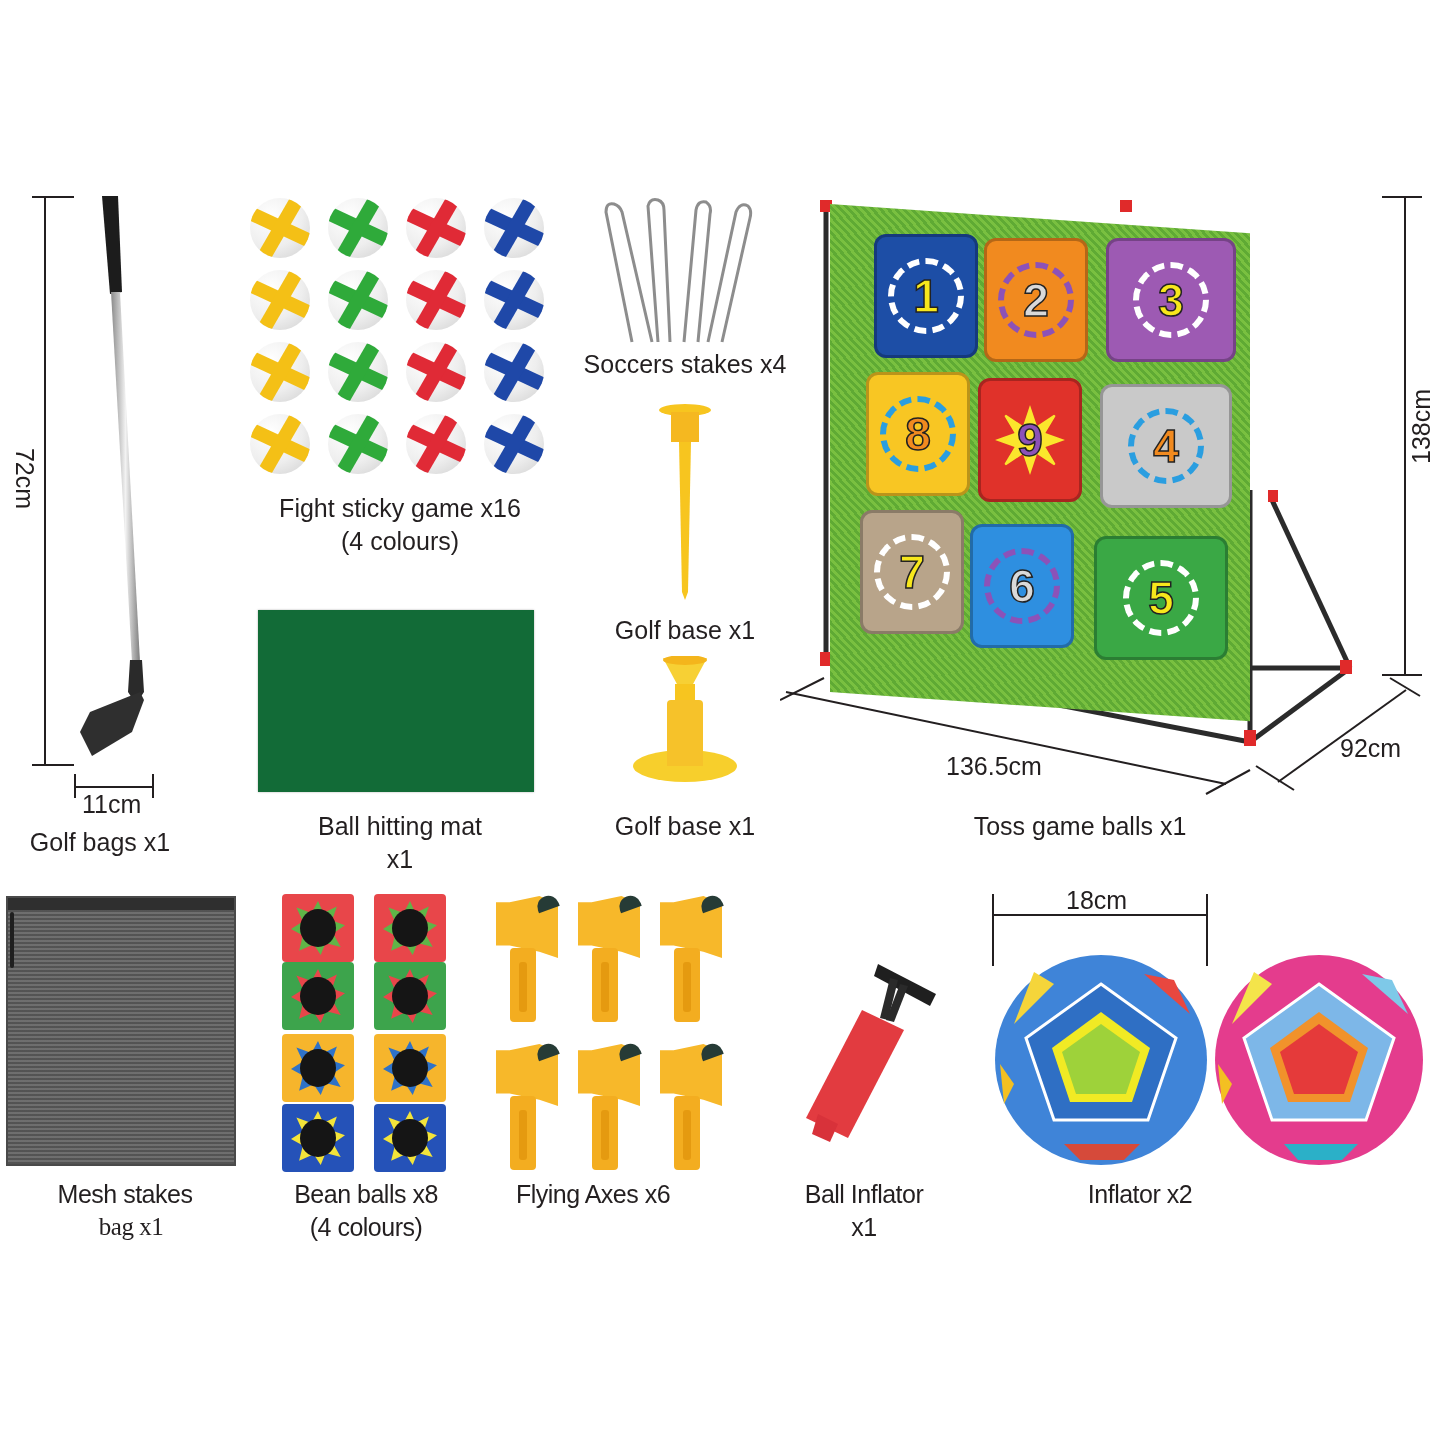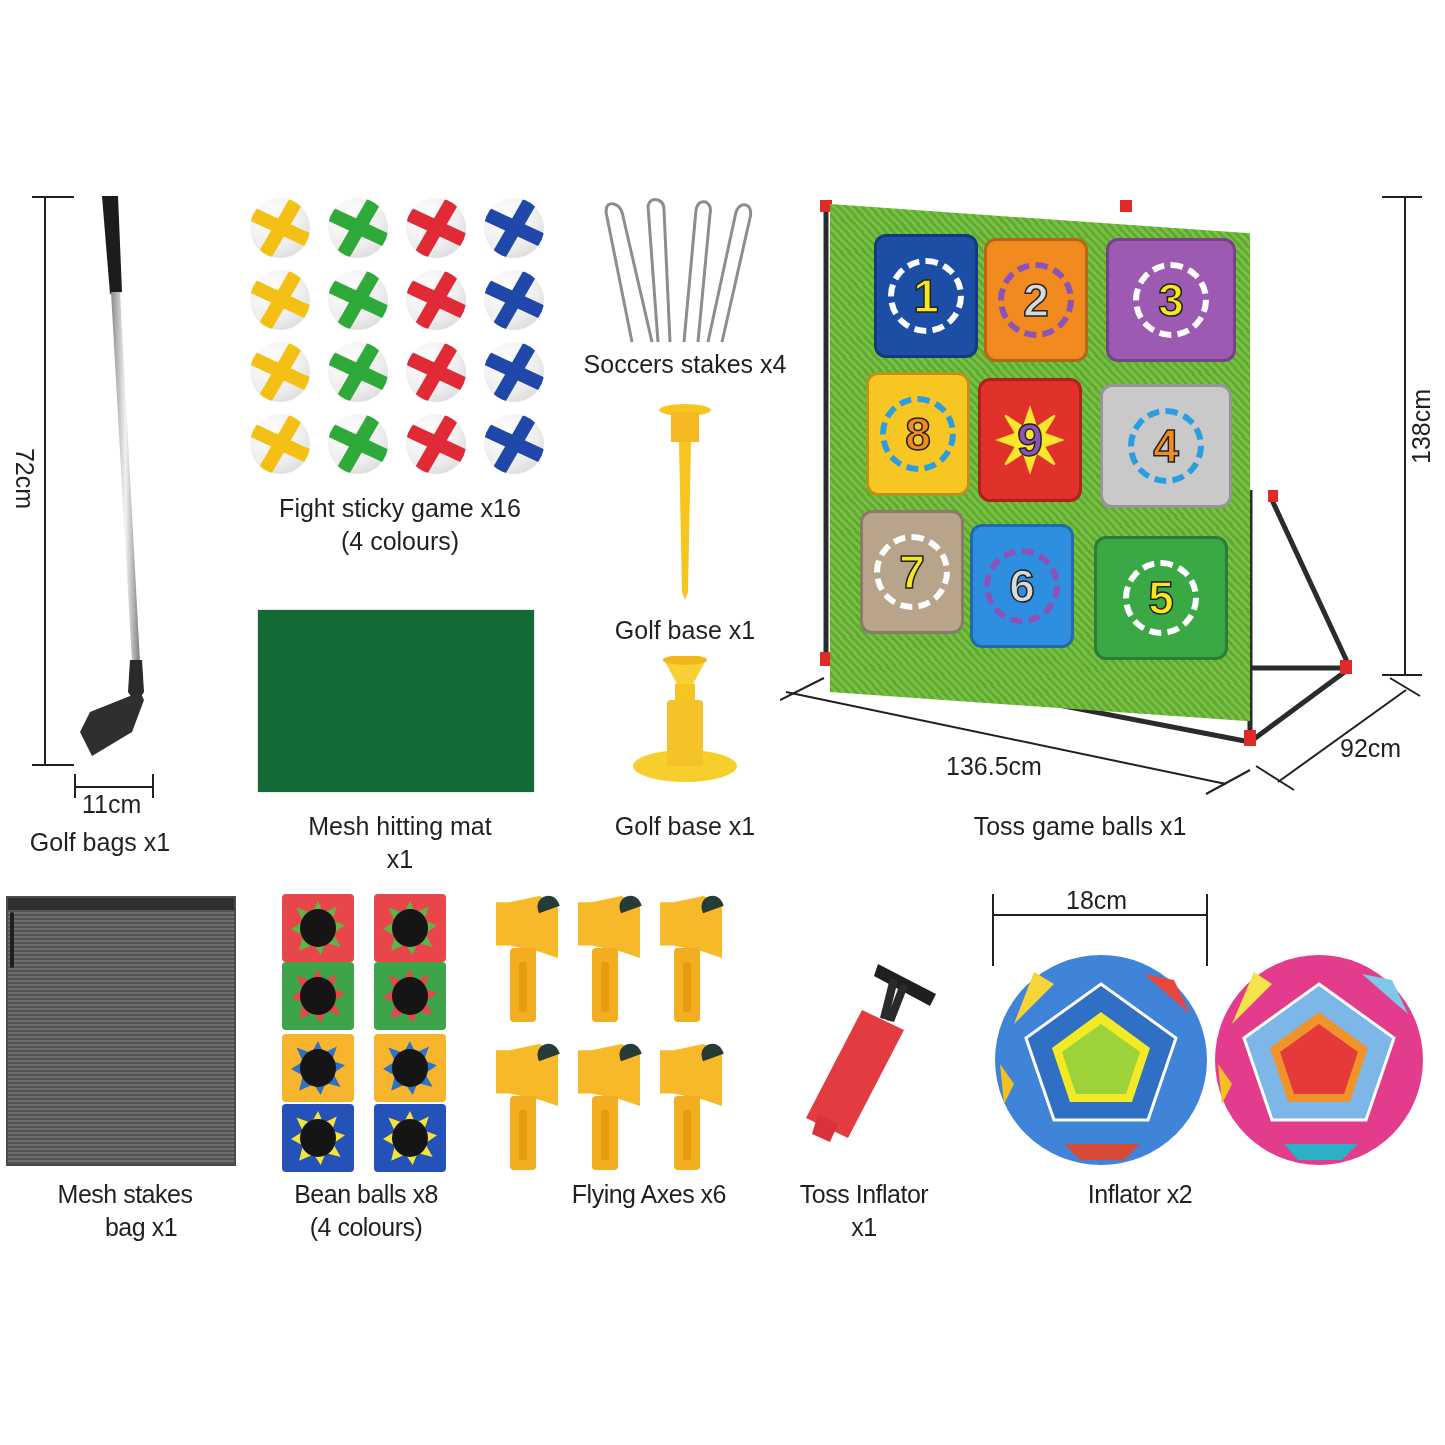--- a/index.html
+++ b/index.html
@@ -160,21 +160,21 @@
     <rect x="45" y="28" width="20" height="20" fill="#f7c51f"></rect>
     <rect x="37" y="44" width="36" height="60" rx="4" fill="#f6c22a"></rect>
     <ellipse cx="55" cy="110" rx="52" ry="16" fill="#f7cf2c"></ellipse>
     <rect x="37" y="90" width="36" height="20" fill="#f6c22a"></rect>
   </svg>
   <div class="label" style="left:570px;top:810px;width:230px;">Golf base x1</div>
 </div>
 
 <div>
   <div class="abs" style="left:258px;top:610px;width:276px;height:182px;background:#126b37;box-shadow:0 0 2px rgba(0,0,0,.3);"></div>
-  <div class="label" style="left:250px;top:810px;width:300px;">Mesh hitting mat</div>
+  <div class="label" style="left:250px;top:810px;width:300px;">Ball hitting mat</div>
   <div class="label" style="left:250px;top:843px;width:300px;">x1</div>
 </div>
 
 <div>
 
   <svg class="abs" style="left:780px;top:190px" width="600" height="580" viewBox="0 0 600 580">
     <g stroke="#2b2b2b" stroke-width="5" fill="none">
       <line x1="46" y1="16" x2="46" y2="470"></line>
       <line x1="46" y1="470" x2="470" y2="552"></line>
       <line x1="46" y1="470" x2="120" y2="478"></line>
@@ -251,21 +251,21 @@
   <div class="dim" style="left:1340px;top:734px;">92cm</div>
   <div class="label" style="left:930px;top:810px;width:300px;">Toss game balls x1</div>
 </div>
 
 <div>
   <div class="abs" style="left:6px;top:896px;width:230px;height:270px;background:repeating-linear-gradient(0deg,#8a8a8a 0 2px,#b7b7b7 2px 4px),#9a9a9a;background-blend-mode:multiply;border:2px solid #4a4a4a;box-sizing:border-box;">
     <div style="position:absolute;left:0;top:0;width:100%;height:12px;background:#2f2f2f;"></div>
     <div style="position:absolute;left:2px;top:14px;width:4px;height:56px;background:#1f1f1f;border-radius:2px;"></div>
   </div>
   <div class="label cond" style="left:0;top:1178px;width:250px;">Mesh stakes</div>
-  <div class="label cond" style="left:16px;top:1211px;width:250px;">bag x1</div>
+  <div class="label cond" style="left:6px;top:1211px;width:250px;font-family:Liberation Serif, serif;">bag x1</div>
 </div>
 
 <div>
   <div class="bag" style="left:282px;top:894px;background:#e8464a;">
       <div class="star" style="background:#5fb548"></div>
       <div class="hole"></div>
     </div>
   <div class="bag" style="left:374px;top:894px;background:#e8464a;">
       <div class="star" style="background:#5fb548"></div>
       <div class="hole"></div>
@@ -328,32 +328,32 @@
       <div class="edge"></div>
       <div class="handle"></div>
       <div class="grip"></div>
     </div>
   <div class="axe" style="left:654px;top:1044px;">
       <div class="head"></div>
       <div class="edge"></div>
       <div class="handle"></div>
       <div class="grip"></div>
     </div>
-  <div class="label cond" style="left:500px;top:1178px;width:226px;text-align:right;">Flying Axes x6</div>
+  <div class="label cond" style="left:480px;top:1178px;width:226px;">Flying Axes x6</div>
 </div>
 
 <div>
   <svg class="abs" style="left:790px;top:960px" width="160" height="200" viewBox="0 0 160 200">
     <path d="M88 4 L146 34 L140 46 L84 16 Z" fill="#1f1f1f"></path>
     <path d="M108 20 L98 60 L90 58 L100 18 Z" fill="#2a2a2a"></path>
     <path d="M118 26 L104 62 L96 60 L110 24 Z" fill="#2a2a2a"></path>
     <path d="M72 50 L114 70 L58 178 L16 158 Z" fill="#e23b40"></path>
     <path d="M28 154 L48 164 L40 182 L22 174 Z" fill="#d8323a"></path>
   </svg>
-  <div class="label cond" style="left:764px;top:1178px;width:200px;">Toss Inflator</div>
+  <div class="label cond" style="left:764px;top:1178px;width:200px;">Ball Inflator</div>
   <div class="label cond" style="left:764px;top:1211px;width:200px;">x1</div>
 </div>
 
 <div>
   <div class="line" style="left:994px;top:914px;width:214px;height:2px;"></div>
   <div class="line" style="left:992px;top:894px;width:2px;height:72px;"></div>
   <div class="line" style="left:1206px;top:894px;width:2px;height:72px;"></div>
   <div class="dim" style="left:1066px;top:886px;">18cm</div>
   <svg class="abs" style="left:994px;top:954px" width="214" height="212" viewBox="0 0 214 212">
     <ellipse cx="107" cy="106" rx="106" ry="105" fill="#3f84d8"></ellipse>

